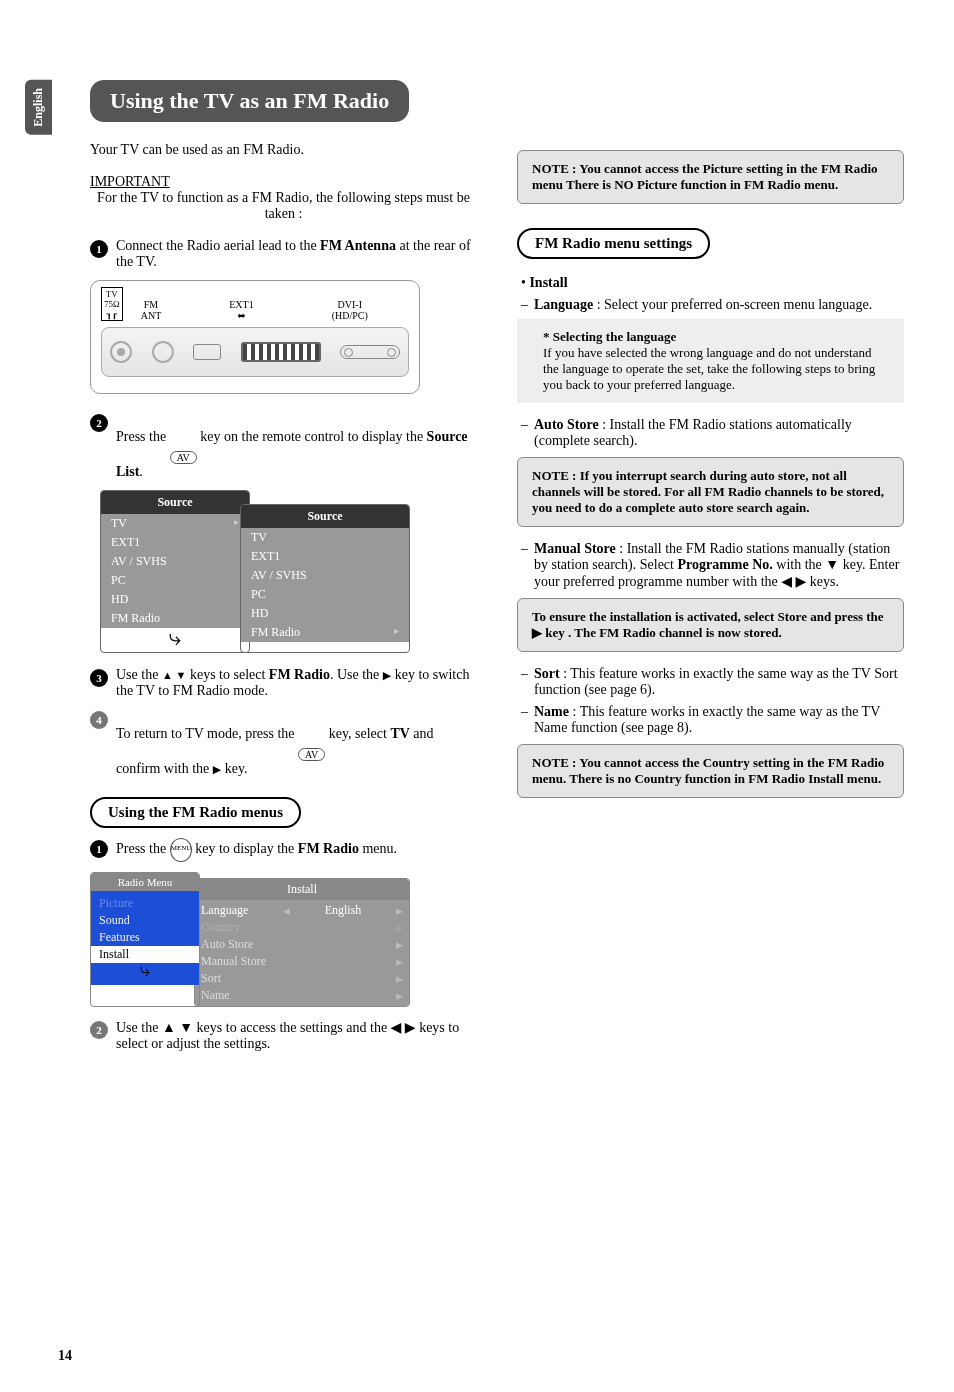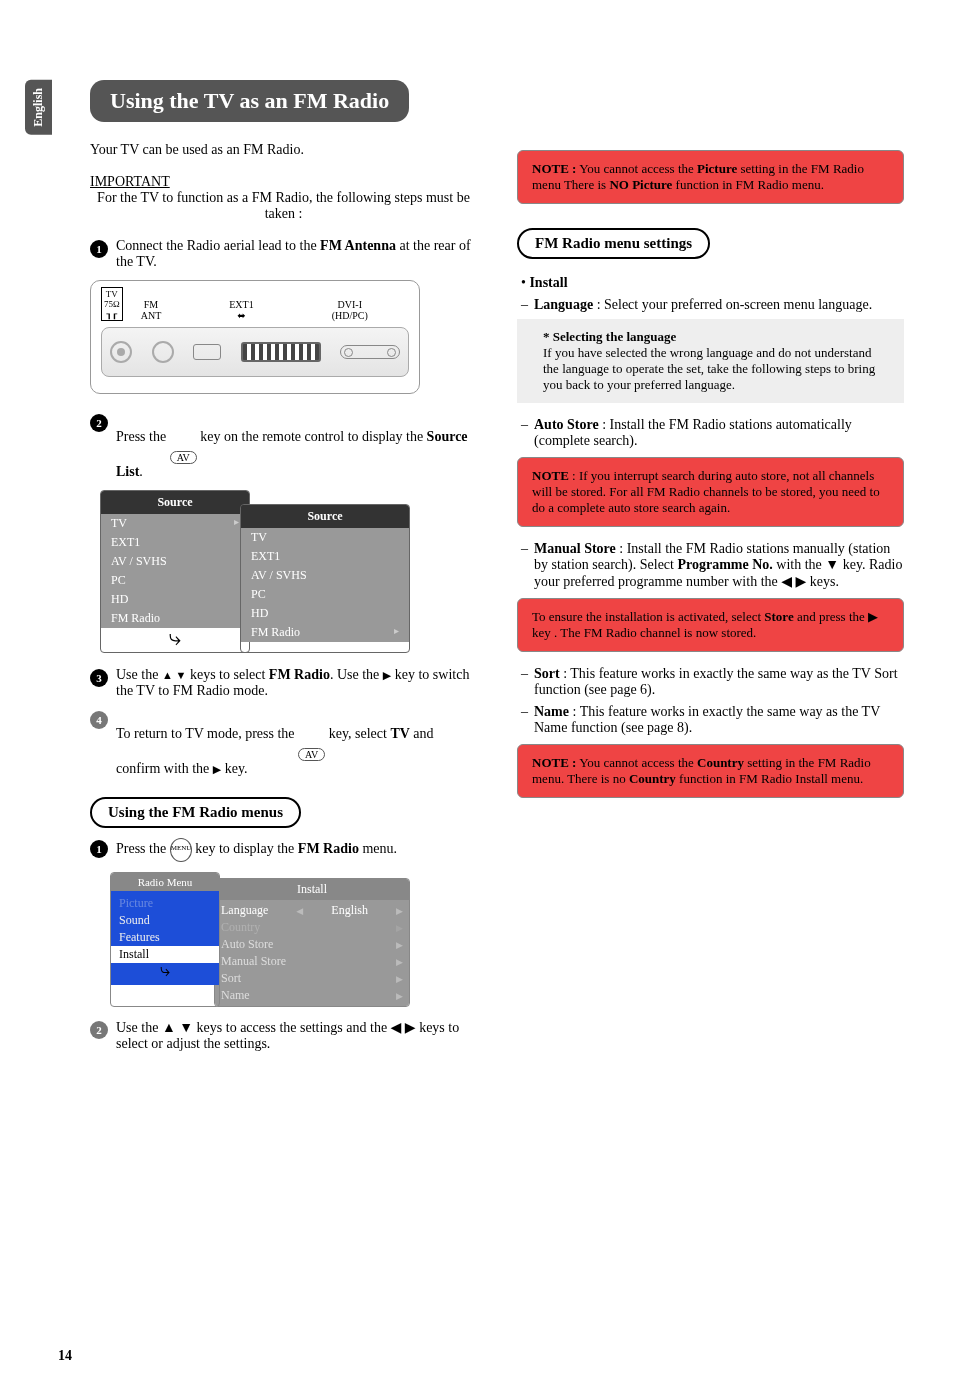--- a/index.html
+++ b/index.html
@@ -160,21 +160,20 @@
     width:320px;
     margin: 4px 0 12px 0;
     font-size: 12px;
   }
   .rm-left {
     width: 110px;
     border-radius: 4px;
     overflow:hidden;
     border:1px solid #888;
     z-index:2;
-    margin-left:20px;
   }
   .rm-left-head{background:#888;color:#fff;text-align:center;padding:3px;font-size:11px;}
   .rm-left-body{background:#1d4ed8;color:#eee;padding:4px 8px;}
   .rm-left-body div{padding:1px 0;}
   .rm-left-body .on{background:#fff;color:#000;margin:0 -8px;padding:1px 8px;}
   .rm-right {
     flex:1;
     border-radius:4px;
     overflow:hidden;
     border:1px solid #888;
@@ -186,22 +185,23 @@
   .rm-right-body .row{display:flex;justify-content:space-between;align-items:center;padding:1px 0;}
   .rm-right-body .row.on{color:#fff;}
   .rm-right-body .row.on .val{color:#fff;}
   .caret{font-size:9px;color:#bbb;}
 
   .note-box {
     border: 1px solid #888;
     border-radius: 6px;
     padding: 10px 14px;
     margin: 8px 0 14px 0;
-    background: #ef4444;
+    background: #e5e5e5;
     font-size: 13px;
+    font-weight: bold;
   }
   .shade-box {
     background: #eee;
     padding: 10px 26px;
     margin: 6px 0 14px 0;
     font-size: 13px;
   }
   .bullet { margin: 6px 0 6px 4px;}
   .dash { margin: 6px 0 4px 4px; display:flex; gap:6px;}
   .dash::before{content:"–";}
@@ -385,21 +385,21 @@
 
     <div class="dash">
         <span class="t"><b>Auto Store</b><span> : Install the FM Radio stations automatically (complete search).</span></span>
       </div>
 
     <div class="note-box">
       <b>NOTE</b><span> : If you interrupt search during auto store, not all channels will be stored. For all FM Radio channels to be stored, you need to do a complete auto store search again.</span>
     </div>
 
     <div class="dash">
-        <span class="t"><b>Manual Store</b><span> : Install the FM Radio stations manually (station by station search). Select </span><b>Programme No.</b><span> with the ▼ key. Radio your preferred programme number with the ◀  ▶ keys.</span></span>
+        <span class="t"><b>Manual Store</b><span> : Install the FM Radio stations manually (station by station search). Select </span><b>Programme No.</b><span> with the ▼ key. Enter your preferred programme number with the ◀  ▶ keys.</span></span>
       </div>
 
     <div class="note-box">
       <span>To ensure the installation is activated, select </span><b>Store</b><span> and press the ▶ key . The FM Radio channel is now stored.</span>
     </div>
 
     <div class="dash">
         <span class="t"><b>Sort</b><span> : This feature works in exactly the same way as the TV Sort function (see page 6).</span></span>
       </div>
 

